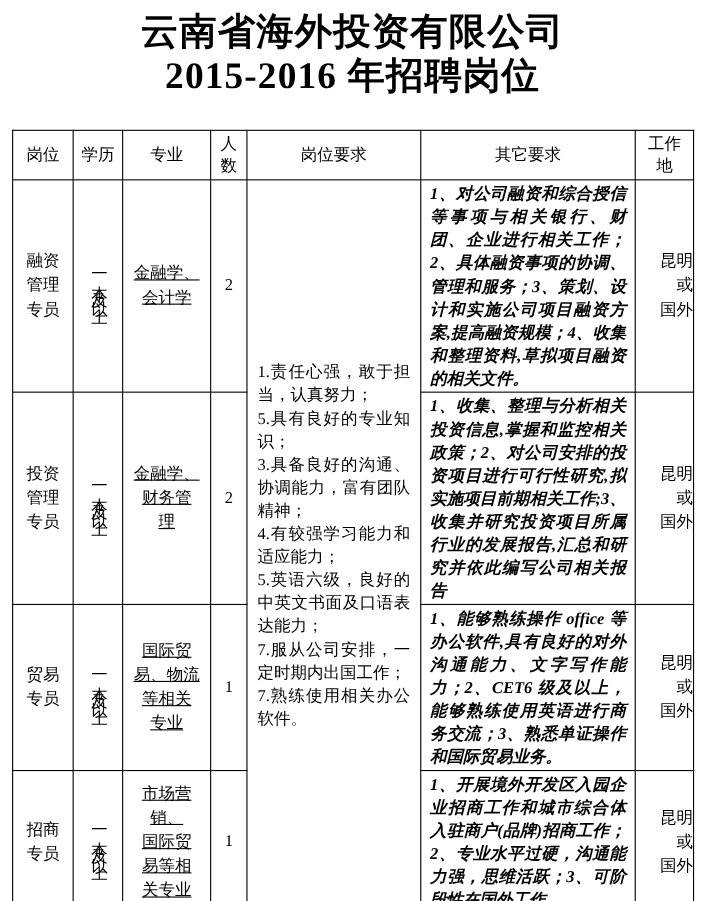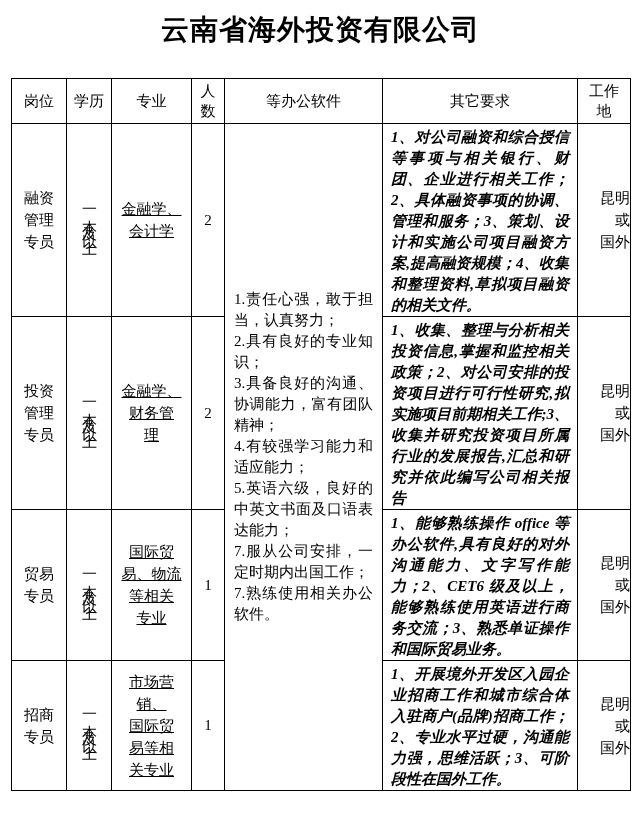--- a/index.html
+++ b/index.html
@@ -2,21 +2,21 @@
 <html><head>
 <meta charset="utf-8">
 <style>
   html,body{margin:0;padding:0;background:#ffffff;}
   .page{
     width:641px;height:819px;background:#fff;color:#000;
     font-family:"Liberation Serif","DejaVu Serif",serif;
     position:relative;overflow:hidden;
   }
   .title{ text-align:center; padding-top:10px; font-weight:bold; }
-  .title .t-line{ font-size:28px; line-height:40px; letter-spacing:1px; }
+  .title .t-line{ font-size:34px; line-height:40px; letter-spacing:1px; }
 
   table.recruit{
     border-collapse:collapse; table-layout:fixed;
     margin:28px 0 0 11px; width:619px;
     font-size:15px;
   }
   td,th{ border:1px solid #000; padding:0; overflow:hidden; }
   th{ font-weight:normal; text-align:center; line-height:20px; padding:2px 6px; }
   tr.hdr{ height:40px; }
   tr.r1{ height:190px; } tr.r2{ height:190px; }
@@ -39,57 +39,58 @@
   }
   td.loc{ text-align:right; vertical-align:middle; line-height:22px; }
 </style>
 </head>
 <body>
 
 <div class="page">
 
   <div class="title">
     <div class="t-line">云南省海外投资有限公司</div>
+    <div class="t-line">2015-2016 年招聘岗位</div>
   </div>
 
   <table class="recruit">
     <colgroup>
       <col style="width:55px">
         <col style="width:45px">
         <col style="width:80px">
       <col style="width:33px">
         <col style="width:158px">
         <col style="width:195px">
       <col style="width:53px">
     </colgroup>
 
     <tbody>
         <tr class="hdr">
       <th>岗位</th>
       <th>学历</th>
       <th>专业</th>
       <th>人数</th>
-      <th>等办公软件</th>
+      <th>岗位要求</th>
       <th>其它要求</th>
       <th>工作地</th>
     </tr>
 
     <tr class="r1">
       <td class="pos">融资管理专员</td>
       <td class="edu">
         <span class="vert">一本及以上</span>
       </td>
       <td class="major">
         <div>金融学、</div>
         <div>会计学</div>
       </td>
       <td class="count">2</td>
       <td class="req" rowspan="4">
         <div class="req-item">1.责任心强，敢于担当，认真努力；</div>
-        <div class="req-item">2.具有良好的专业知识；</div>
+        <div class="req-item">5.具有良好的专业知识；</div>
         <div class="req-item">3.具备良好的沟通、协调能力，富有团队精神；</div>
         <div class="req-item">4.有较强学习能力和适应能力；</div>
         <div class="req-item">5.英语六级，良好的中英文书面及口语表达能力；</div>
         <div class="req-item">7.服从公司安排，一定时期内出国工作；</div>
         <div class="req-item">7.熟练使用相关办公软件。</div>
       </td>
       <td class="other">1、对公司融资和综合授信等事项与相关银行、财团、企业进行相关工作；2、具体融资事项的协调、管理和服务；3、策划、设计和实施公司项目融资方案,提高融资规模；4、收集和整理资料,草拟项目融资的相关文件。</td>
       <td class="loc">
         <div>昆明</div>
         <div>或</div>

